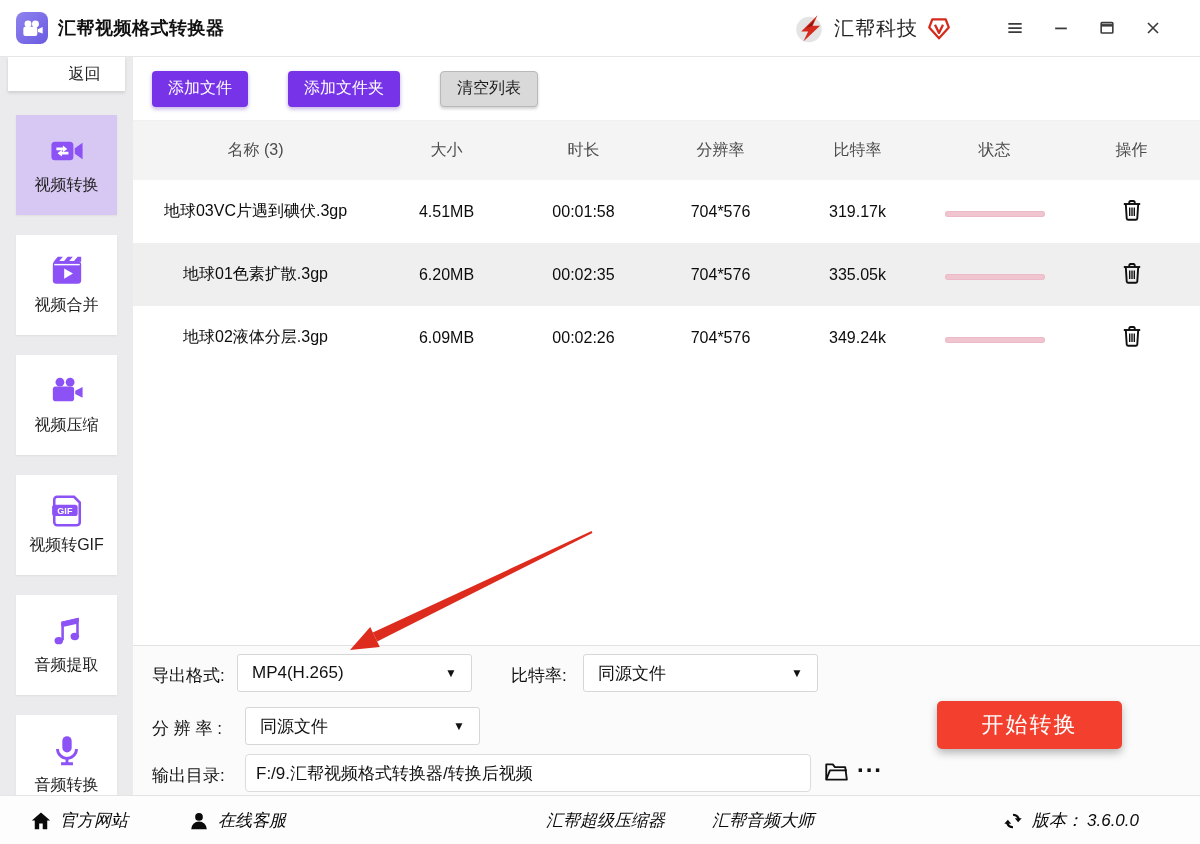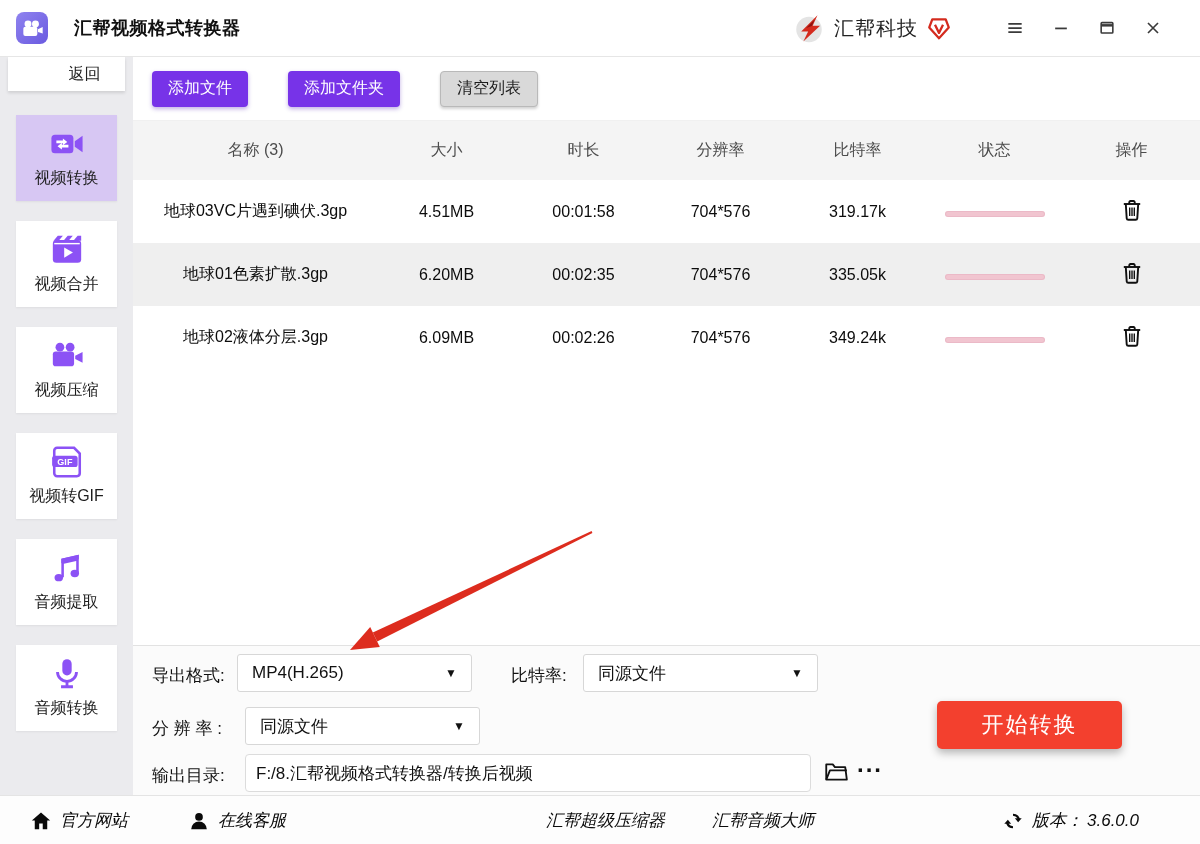--- a/index.html
+++ b/index.html
@@ -5,34 +5,34 @@
   * { margin:0; padding:0; box-sizing:border-box; }
   html,body { width:1200px; height:844px; }
   body { font-family:"Liberation Sans","DejaVu Sans",sans-serif; background:#fff; }
   .app { position:relative; width:1200px; height:844px; overflow:hidden; background:#fff; }
 
   
   .titlebar { position:absolute; left:0; top:0; width:1200px; height:57px; background:#fff;
     border-bottom:1px solid #e6e6e6; display:flex; align-items:center; justify-content:space-between; z-index:20; }
   .tb-left { display:flex; align-items:center; gap:10px; padding-left:16px; }
   .app-icon { width:32px; height:32px; display:inline-flex; }
-  .app-title { font-size:18px; font-weight:700; color:#111; letter-spacing:.5px;margin-left:16px; }
+  .app-title { font-size:18px; font-weight:700; color:#111; letter-spacing:.5px; }
   .tb-right { display:flex; align-items:center; padding-right:24px;text-align:right; }
   .brand-logo { width:34px; height:34px; display:inline-flex; margin-right:8px; }
   .brand-name { font-size:20px; color:#222; letter-spacing:1px; }
   .brand-badge { width:26px; height:26px; display:inline-flex; margin-left:8px; margin-right:40px; }
   .winbtn { width:46px; height:40px; display:inline-flex; align-items:center; justify-content:center; cursor:pointer; color:#444; }
   .winbtn svg { width:20px; height:20px; }
 
   
   .sidebar { position:absolute; left:0; top:57px; width:133px; height:738px; background:#ebebee; z-index:5; }
   .back-btn { margin-left:8px; width:117px; height:34px; background:#fff; display:flex; align-items:center; justify-content:center;
     font-size:16px; color:#222; box-shadow:0 2px 3px rgba(0,0,0,.12); cursor:pointer;padding-left:36px; }
   .side-nav { margin-top:24px; display:flex; flex-direction:column; align-items:center; gap:20px; }
-  .side-item { width:101px; height:86px; background:#fff; display:flex; flex-direction:column; align-items:center; justify-content:center;
+  .side-item { width:101px; height:100px; background:#fff; display:flex; flex-direction:column; align-items:center; justify-content:center;
     gap:7px; cursor:pointer; box-shadow:0 1px 2px rgba(0,0,0,.06); }
   .side-item.active { background:#d7c7f3; }
   .s-icon { width:34px; height:34px; display:inline-flex; }
   .s-icon svg { width:34px; height:34px; }
   .s-label { font-size:16px; color:#1d1d1d; }
 
   .main { position:absolute; left:133px; top:57px; width:1067px; height:738px; background:#fff; }
 
   
   .toolbar { height:64px; display:flex; align-items:center; gap:40px; padding-left:19px; border-bottom:1px solid #f0f0f0;text-align:right; }
@@ -290,21 +290,21 @@
         <span class="dd-caret">▼</span>
       </div>
 
       <span class="ctl-label" style="left:19px; top:71px;">分 辨 率 :</span>
       <div class="dropdown" style="left:112px; top:61px;">
         <span class="dd-value">同源文件</span>
         <span class="dd-caret">▼</span>
       </div>
 
       <span class="ctl-label" style="left:19px; top:118px;">输出目录:</span>
-      <div class="out-field">F:/8.汇帮视频格式转换器/转换后视频</div>
+      <div class="out-field">F:/9.汇帮视频格式转换器/转换后视频</div>
       <span class="folder-btn">
         <svg viewBox="0 0 24 24" fill="none" stroke="#111" stroke-width="1.7" stroke-linejoin="round">
           <path d="M3 19V5h6l2 2.5h9.5L22 19z"></path>
             <path d="M3 19l3.4-8.5H22"></path>
           </svg>
       </span>
       <span class="more-btn">...</span>
 
       <div class="start-btn">开始转换</div>
     </div>

